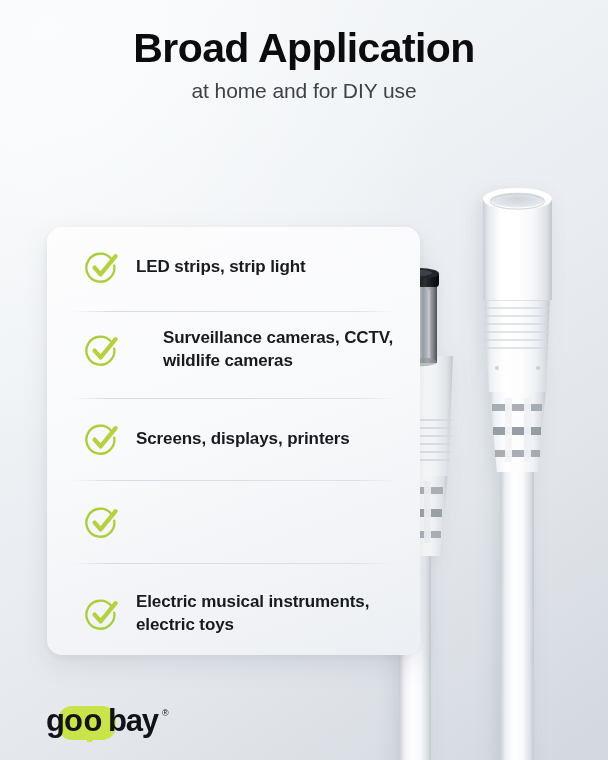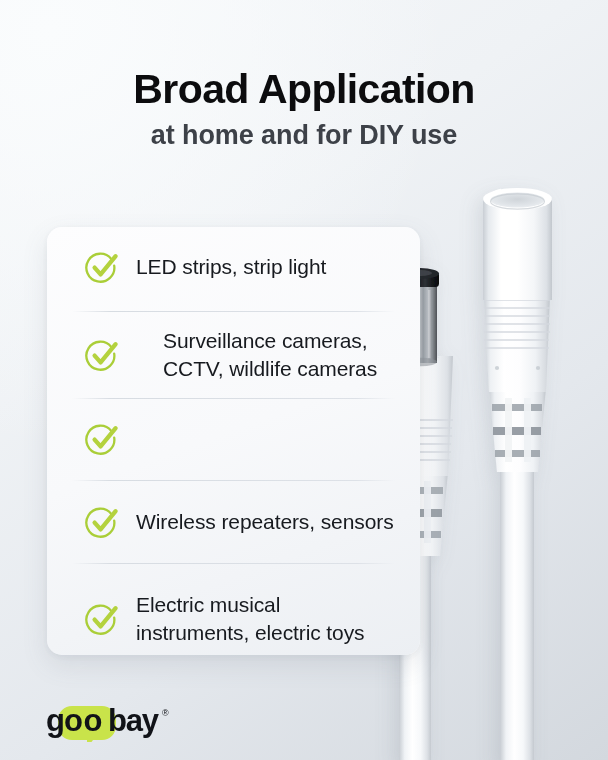--- a/index.html
+++ b/index.html
@@ -9,48 +9,48 @@
     background:#eef1f4;
   }
   #stage{
     position:absolute;inset:0;width:608px;height:760px;overflow:hidden;
     background:
       radial-gradient(120% 100% at 8% 4%, #fafcfd 0%, rgba(250,252,253,0) 55%),
       linear-gradient(145deg,#f6f8fa 0%,#eff2f5 34%,#e4e8ed 66%,#d3d8de 100%);
   }
 
   
-  .header{position:absolute;top:26px;left:0;width:608px;text-align:center;margin-top:41px;}
+  .header{position:absolute;top:26px;left:0;width:608px;text-align:center;}
   .title{
     font-size:41px;font-weight:700;color:#0c0c0e;letter-spacing:-0.6px;
     line-height:1.12;margin:0;
   }
   .subtitle{
-    font-size:27px;font-weight:700;color:#3d4148;letter-spacing:-0.1px;
+    font-size:21px;font-weight:400;color:#3d4148;letter-spacing:-0.1px;
     line-height:1.2;margin:6px 0 0 0;
   }
 
   
   .photo{position:absolute;left:0;top:0;width:608px;height:760px;pointer-events:none;}
 
   
   .card{
     position:absolute;left:47px;top:227px;width:373px;height:428px;
     background:linear-gradient(160deg,#fdfdfe 0%,#f8f9fb 48%,#eceff3 100%);
     border-radius:15px;
     box-shadow:0 10px 26px rgba(90,100,115,.13),0 2px 7px rgba(90,100,115,.07);
   }
   .list{position:absolute;left:0;top:0;width:100%;height:100%;}
   .item{
     position:absolute;left:38px;width:310px;
     display:flex;align-items:center;gap:17px;
   }
   .chk{flex:0 0 auto;width:34px;height:34px;display:block;}
   .itext{
-    font-size:21px;font-weight:400;color:#171a1f;line-height:1.33;
+    font-size:17px;font-weight:700;color:#171a1f;line-height:1.33;
     letter-spacing:-0.1px;
   }
   .divider{
     position:absolute;left:25px;width:323px;height:1px;
     background:linear-gradient(90deg,rgba(198,204,212,0) 0%,#d7dce2 12%,#dde1e7 88%,rgba(210,216,223,0) 100%);
   }
 
   
   .logo{position:absolute;left:44px;top:700px;width:150px;height:42px;}
 </style>
@@ -242,28 +242,28 @@
           <path d="M9.6 17.6 L15.6 24.4 L30.6 6.2" fill="none" stroke="#b4d23e" stroke-width="4.3" stroke-linecap="round" stroke-linejoin="round"></path>
         </svg>
         <div class="itext">Surveillance cameras, CCTV, wildlife cameras</div>
       </div>
 
       <div class="item" style="top:195px;">
         <svg class="chk" viewBox="0 0 34 34" xmlns="http://www.w3.org/2000/svg">
           <path d="M26.4 9.1 A14 14 0 1 0 29.2 15.6" fill="none" stroke="#aace38" stroke-width="2.3" stroke-linecap="round"></path>
           <path d="M9.6 17.6 L15.6 24.4 L30.6 6.2" fill="none" stroke="#b4d23e" stroke-width="4.3" stroke-linecap="round" stroke-linejoin="round"></path>
         </svg>
+        <div class="itext">Screens, displays, printers</div>
       </div>
 
       <div class="item" style="top:278px;">
         <svg class="chk" viewBox="0 0 34 34" xmlns="http://www.w3.org/2000/svg">
           <path d="M26.4 9.1 A14 14 0 1 0 29.2 15.6" fill="none" stroke="#aace38" stroke-width="2.3" stroke-linecap="round"></path>
           <path d="M9.6 17.6 L15.6 24.4 L30.6 6.2" fill="none" stroke="#b4d23e" stroke-width="4.3" stroke-linecap="round" stroke-linejoin="round"></path>
         </svg>
-        <div class="itext">Wireless repeaters, sensors</div>
       </div>
 
       <div class="item" style="top:364px;justify-content:center;">
         <svg class="chk" viewBox="0 0 34 34" xmlns="http://www.w3.org/2000/svg">
           <path d="M26.4 9.1 A14 14 0 1 0 29.2 15.6" fill="none" stroke="#aace38" stroke-width="2.3" stroke-linecap="round"></path>
           <path d="M9.6 17.6 L15.6 24.4 L30.6 6.2" fill="none" stroke="#b4d23e" stroke-width="4.3" stroke-linecap="round" stroke-linejoin="round"></path>
         </svg>
         <div class="itext">Electric musical instruments, electric toys</div>
       </div>
 

